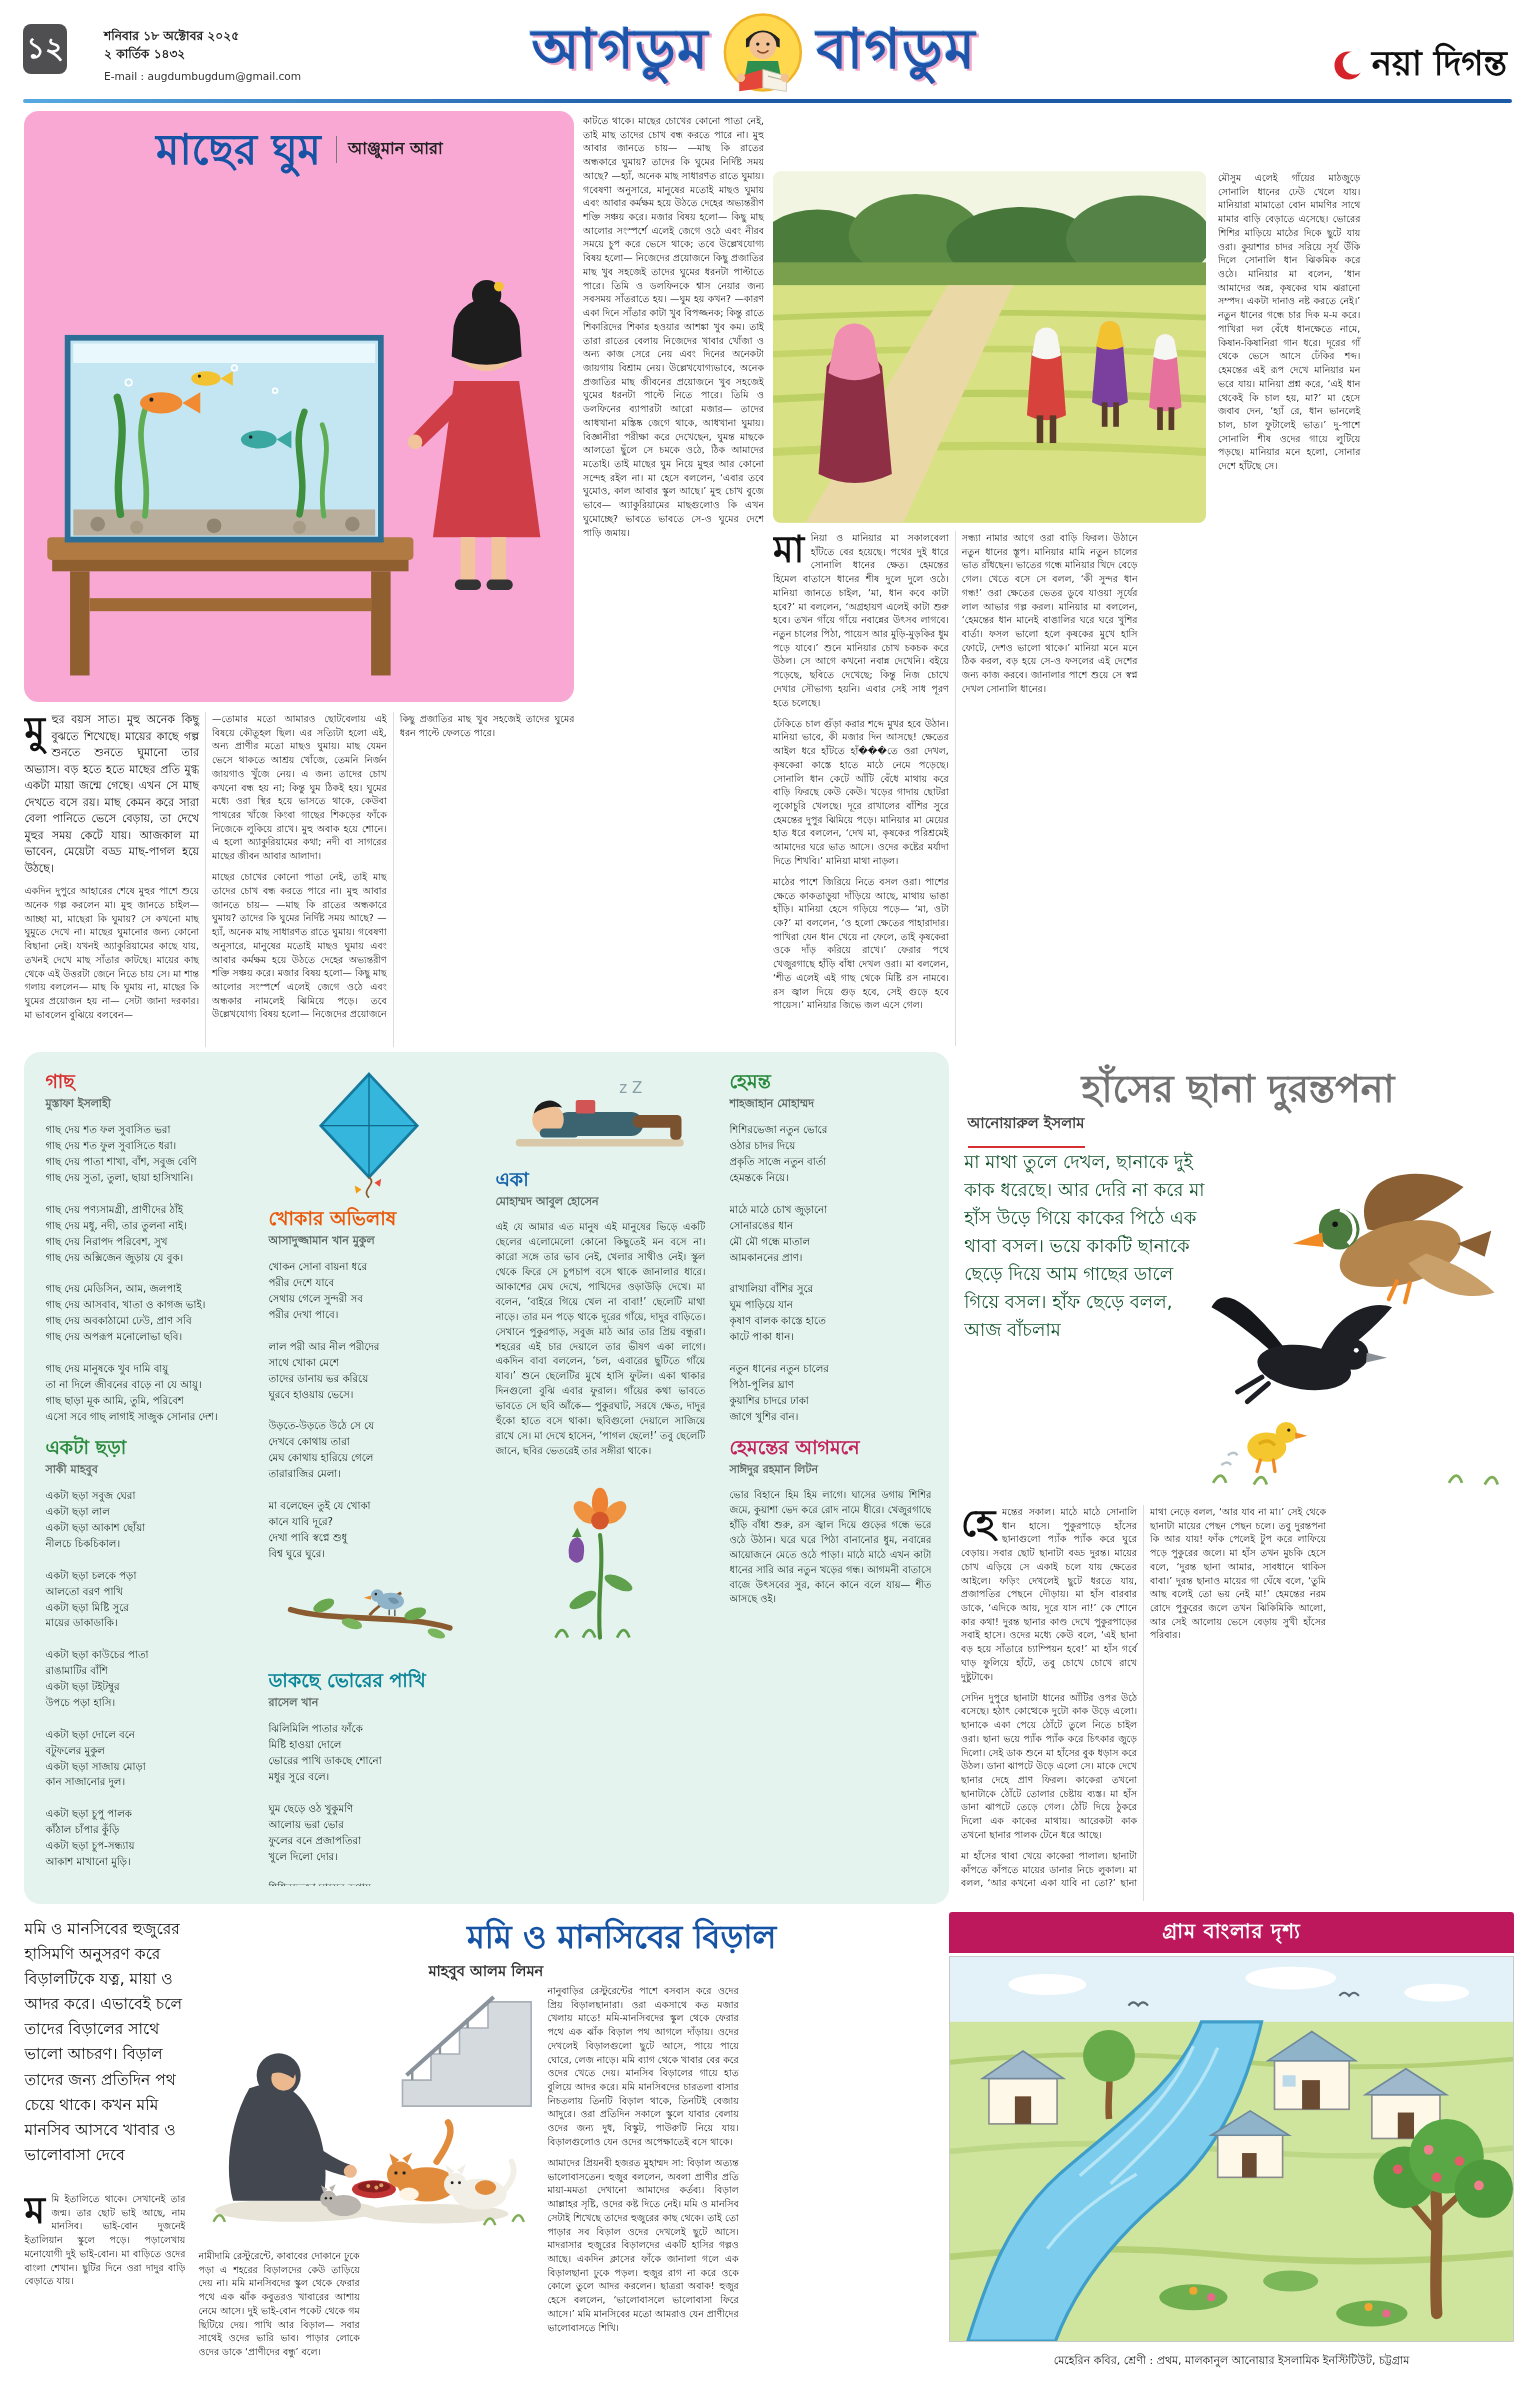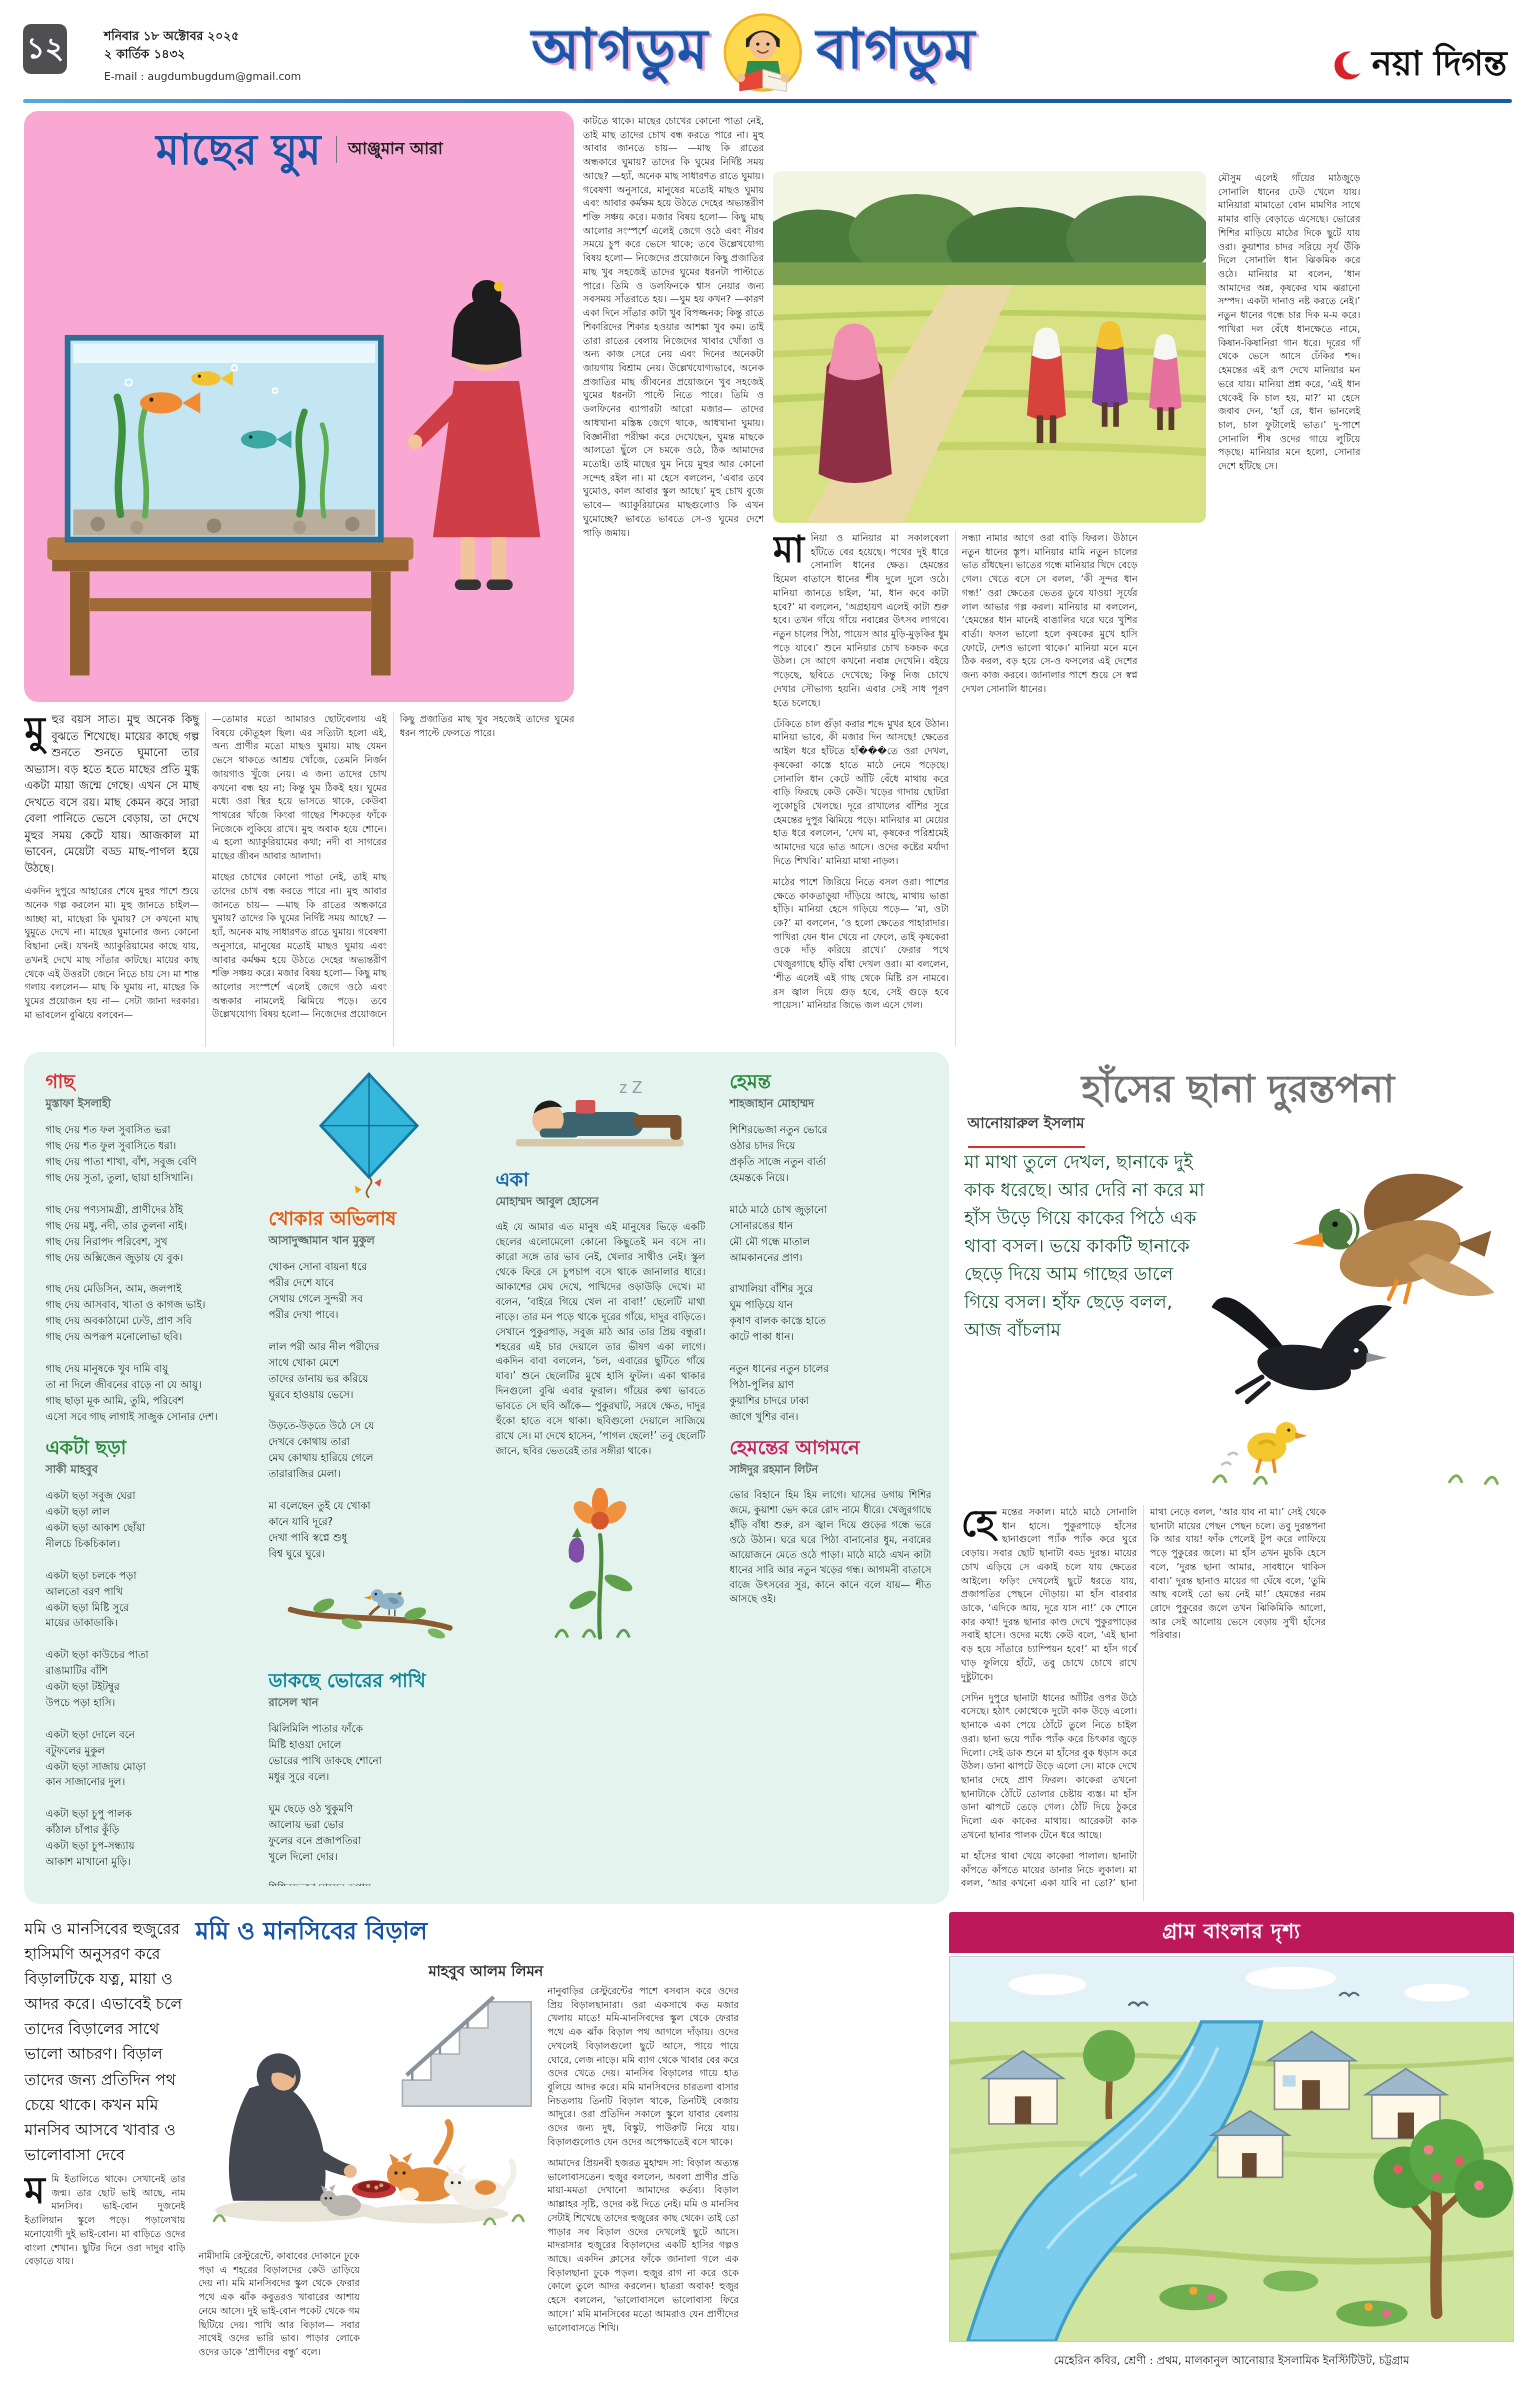--- a/index.html
+++ b/index.html
@@ -65,22 +65,22 @@
   .duck-art { position:absolute; left:961px; top:1052px; width:554px; height:852px; }
   .duck-hl { position:absolute; left:0; right:0; top:7px; text-align:center; font-size:38px; font-weight:bold; color:#737373; }
   .duck-by { position:absolute; left:6.5px; top:59px; font-size:14.7px; font-weight:600; color:#444; border-bottom:2.4px solid #d63031; padding-bottom:10px; }
   .duck-lead { position:absolute; left:3.3px; top:96px; width:241px; font-size:18px; line-height:1.56; color:#14532d; font-weight:500; }
   .duck-illust { position:absolute; left:244px; top:81px; width:309px; height:355px; }
   .duck-body { position:absolute; left:0; top:453px; width:554px; height:396px; }
 
   
   .cats-art { position:absolute; left:24.4px; top:1912px; width:917px; height:468px; }
   .cats-intro { position:absolute; left:0; top:4.9px; width:161px; height:461px; overflow:hidden; }
-  .cats-intro .big { font-size:15.5px; line-height:1.62; color:#101010; font-weight:500; margin-bottom:4px; }
-  .cats-hl { position:absolute; left:171px; width:581px; top:0; text-align:left; font-size:24px; font-weight:bold; color:#1653a4; }
+  .cats-intro .big { font-size:15.5px; line-height:1.62; color:#101010; font-weight:500; margin-bottom:24px; }
+  .cats-hl { position:absolute; left:171px; width:581px; top:0; text-align:right; font-size:32px; font-weight:bold; color:#1653a4; }
   .cats-by { position:absolute; left:171px; width:581px; top:47px; text-align:center; font-size:14.7px; font-weight:600; color:#333; }
   .cats-illust { position:absolute; left:174px; top:72px; width:334px; height:259px; }
   .cats-below { position:absolute; left:174px; top:337px; width:334px; height:129px; }
   .cats-right { position:absolute; left:523px; top:72px; width:394px; height:394px; }
 
   
   .village { position:absolute; left:949px; top:1912px; width:565px; height:468px; }
   .village-bar { height:41px; background:#be185d; color:#fff; display:flex; align-items:center; justify-content:center;
                  font-size:20px; font-weight:bold; letter-spacing:0.8px; border-radius:3.3px 3.3px 0 0; }
   .village-paint { position:absolute; left:0; top:44px; width:565px; height:386px; border:0.8px solid #c9c9c9; background:#f7fbee; }

